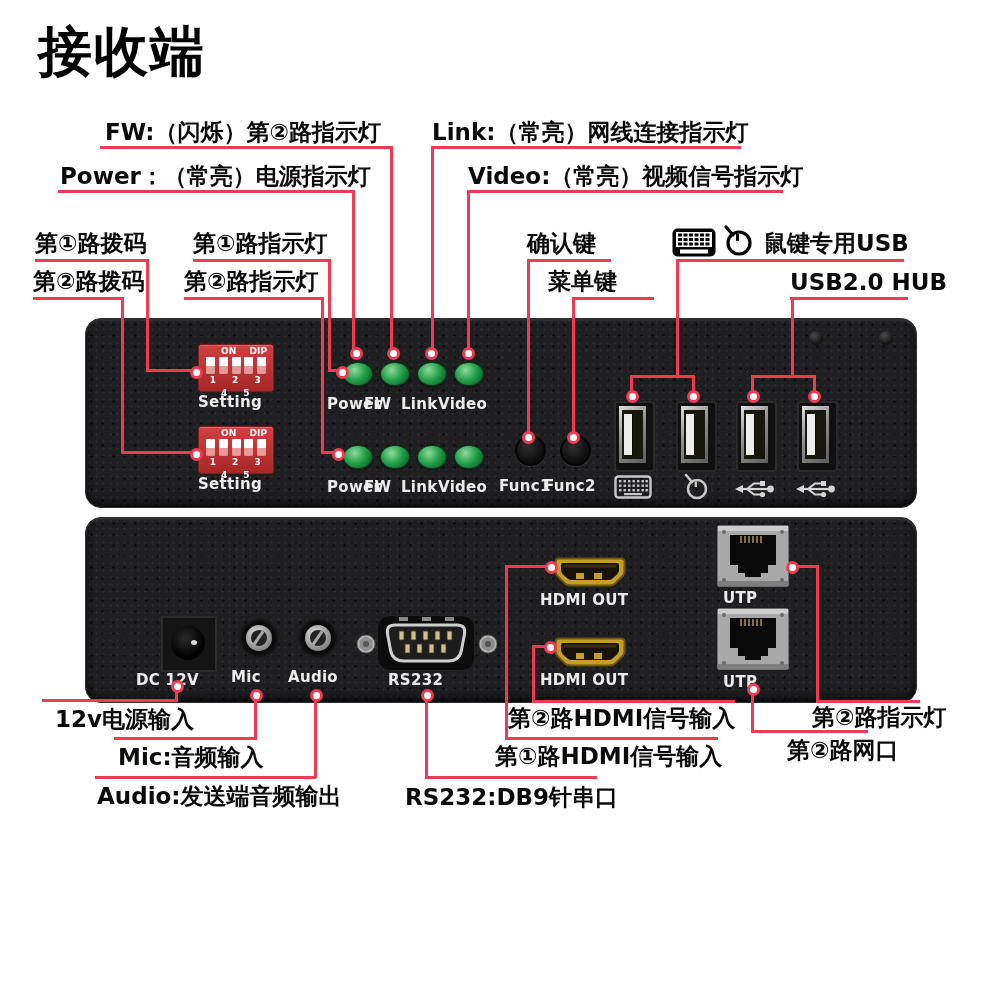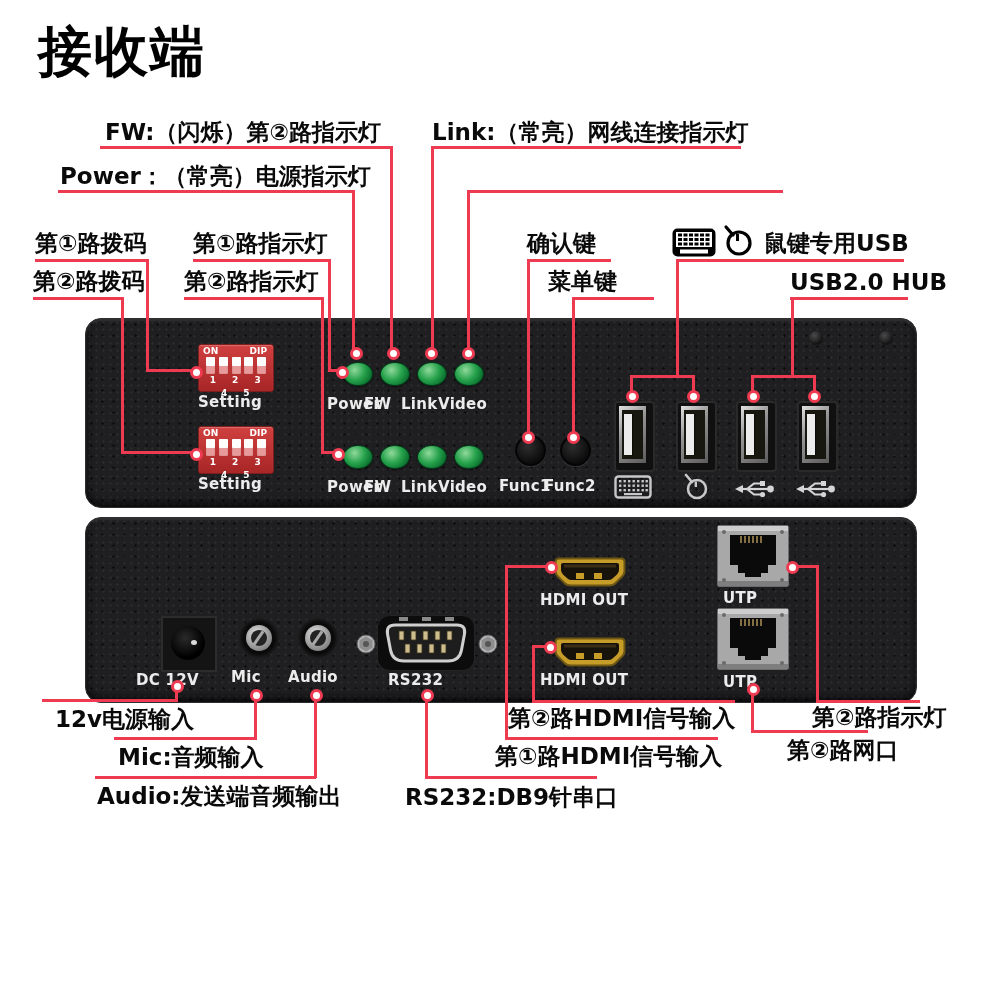--- a/index.html
+++ b/index.html
@@ -17,21 +17,21 @@
      background-size:7px 7px,11px 11px;
      border:1px solid #2e2e31;
      box-shadow:inset 0 2px 2px rgba(255,255,255,.10), inset 0 -4px 10px rgba(0,0,0,.75);}
   .fp{top:318px;height:188px;}
   .bp{top:517px;height:184px;}
   .pnl-el{position:absolute;}
   .wlabel{position:absolute;color:#ececec;font-size:15px;font-weight:700;z-index:3;letter-spacing:.3px;}
   
   .dip{position:absolute;width:74px;height:46px;background:linear-gradient(#d04040,#a82626);
        border-radius:3px;border:1px solid #7e1d1d;box-shadow:inset 0 1px 1px rgba(255,255,255,.25);z-index:3;}
-  .dip .hdr{display:flex;justify-content:space-between;padding:2px 6px 0 4px;color:#fff;
+  .dip .hdr{display:flex;justify-content:space-between;padding:2px 6px 0 22px;color:#fff;
        font-size:9px;font-weight:700;line-height:1;}
   .dip .sw-row{display:flex;justify-content:space-between;padding:1px 7px 0 7px;}
   .dip .sw{width:9px;height:17px;background:#e89a9a;border-radius:1px;box-shadow:inset 0 0 1px rgba(0,0,0,.4);}
   .dip .sw:before{content:"";display:block;width:9px;height:9px;background:#fdfdfd;border-radius:1px;}
   .dip .nums{color:#fff;font-size:9px;font-weight:700;text-align:center;letter-spacing:6.5px;
        padding-left:5px;line-height:1.4;}
   
   .led{position:absolute;width:28px;height:22px;border-radius:50%;z-index:3;
        background:radial-gradient(circle at 38% 32%, #8fd99a, #27a24c 45%, #0f7a34 72%, #075222);
        border:1px solid #053a19;box-shadow:0 1px 2px rgba(0,0,0,.6);}
@@ -64,20 +64,21 @@
 </head>
 <body>
 
 <div id="stage">
 
   <div class="ttl">接收端</div>
 
   <div class="ann" style="left:105px;top:119px">FW:（闪烁）第②路指示灯</div>
   <div class="ann" style="left:60px;top:163px">Power：（常亮）电源指示灯</div>
   <div class="ann" style="left:432px;top:119px">Link:（常亮）网线连接指示灯</div>
+  <div class="ann" style="left:468px;top:163px">Video:（常亮）视频信号指示灯</div>
   <div class="ann" style="left:35px;top:230px">第①路拨码</div>
   <div class="ann" style="left:33px;top:268px">第②路拨码</div>
   <div class="ann" style="left:193px;top:230px">第①路指示灯</div>
   <div class="ann" style="left:184px;top:268px">第②路指示灯</div>
   <div class="ann" style="left:527px;top:230px">确认键</div>
   <div class="ann" style="left:548px;top:268px">菜单键</div>
 
   <div class="pnl-el" style="left:671px;top:227px;z-index:15">
     <svg width="46" height="31" viewBox="0 0 46 31">
       <rect x="1.5" y="1.5" width="43" height="28" rx="5" fill="#000"></rect>

